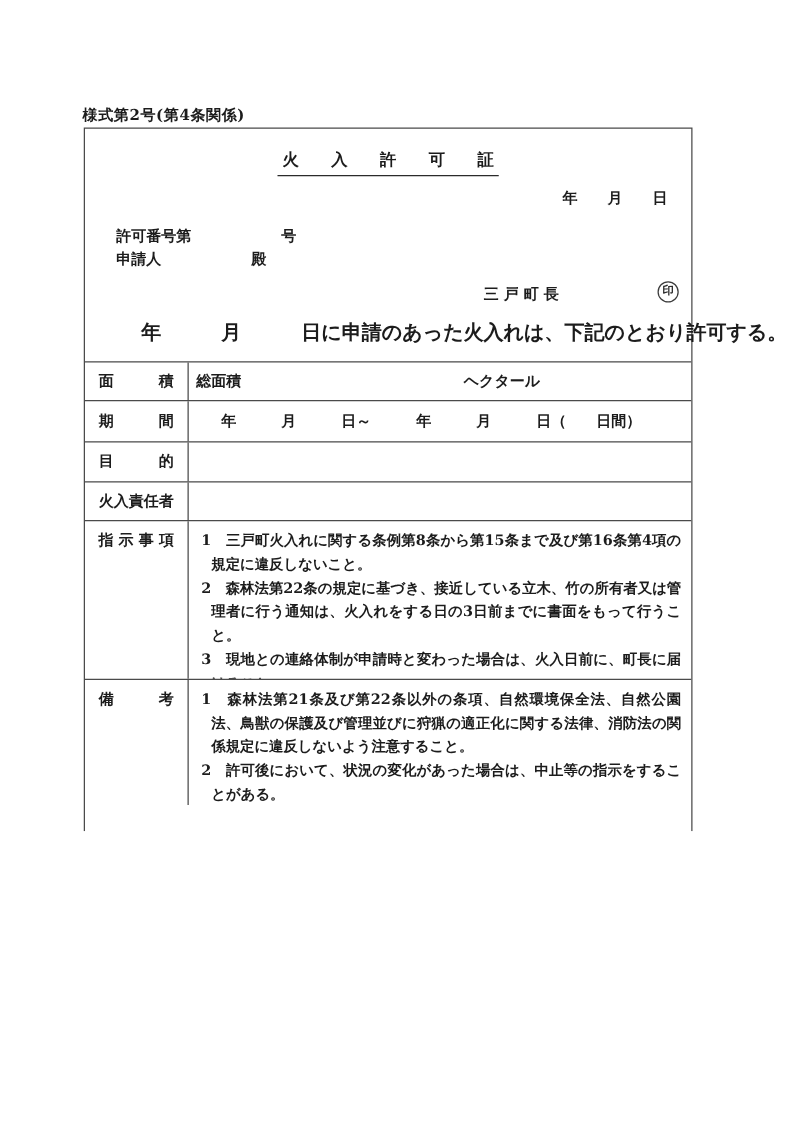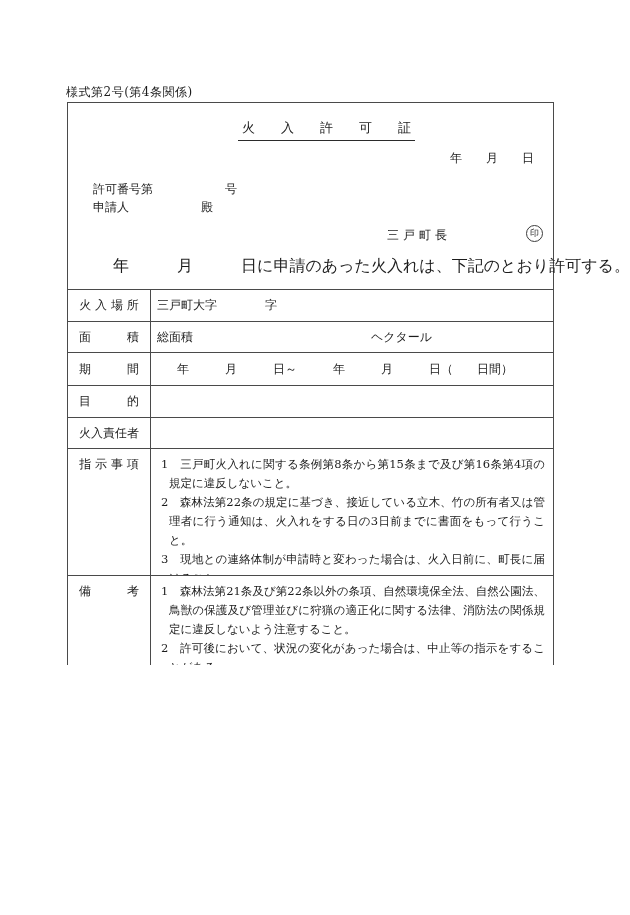--- a/index.html
+++ b/index.html
@@ -8,20 +8,21 @@
     font-family: "DejaVu Serif", "Liberation Serif", serif;
     color: #1c1c1c;
     -webkit-font-smoothing: antialiased;
   }
   .page {
     position: relative;
     width: 630px;
     height: 665px;
     background: #ffffff;
     overflow: hidden;
+    font-weight: bold;
   }
   .form-number {
     position: absolute;
     left: 66px;
     top: 84px;
     font-size: 12px;
     letter-spacing: 0.5px;
   }
   .permit-box {
     position: absolute;
@@ -33,21 +34,21 @@
     background: #ffffff;
   }
   
   .permit-header {
     position: relative;
     height: 186px;
   }
   .title-wrap {
     position: absolute;
     top: 14px;
-    left: 16px;
+    left: 0;
     width: 100%;
     text-align: center;
   }
   .doc-title {
     display: inline-block;
     font-size: 13px;
     padding: 0 4px 3px 4px;
     border-bottom: 1px solid #2b2b2b;
     white-space: pre;
   }
@@ -172,24 +173,20 @@
       <div class="date-line">年　　月　　日</div>
       <div class="permit-no">許可番号第　　　　　　号</div>
       <div class="applicant-line">申請人　　　　　　殿</div>
       <div class="mayor-line">
         <span class="mayor-name">三戸町長</span>
         <span class="seal">印</span>
       </div>
       <div class="permission-sentence">年　　　月　　　日に申請のあった火入れは、下記のとおり許可する。</div>
     </div>
 
-    <div class="trow r-site">
-      <div class="label-cell">火 入 場 所</div>
-      <div class="value-cell">三戸町大字　　　　字</div>
-    </div>
 
     <div class="trow r-area">
       <div class="label-cell">面　　　積</div>
       <div class="value-cell">
         <span>総面積</span>
         <span class="unit-label">ヘクタール</span>
       </div>
     </div>
 
     <div class="trow r-per">

